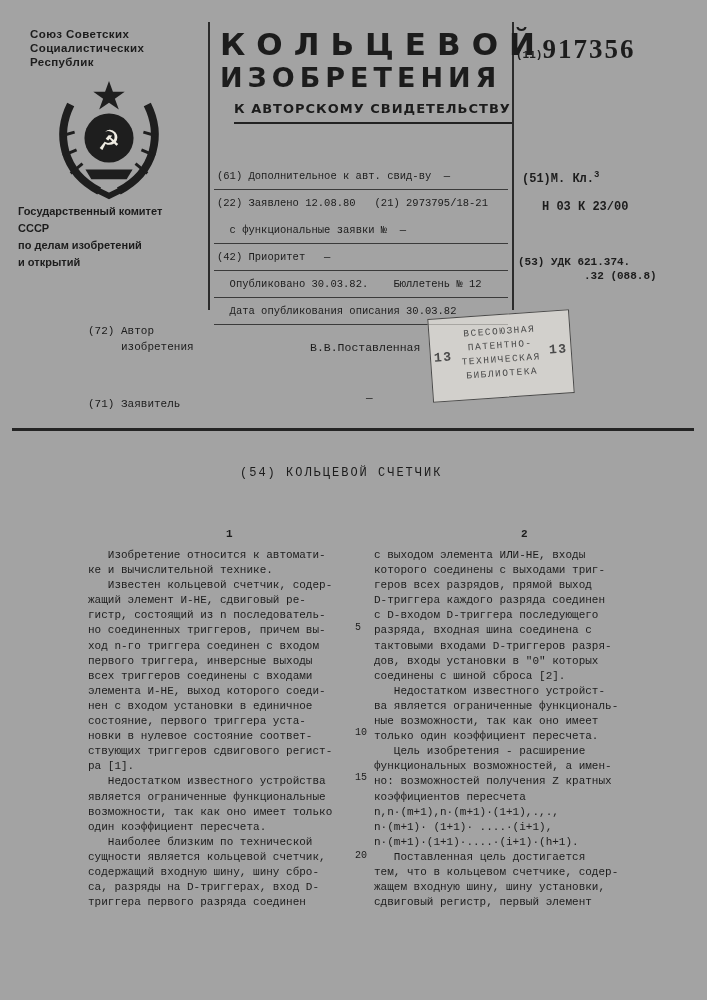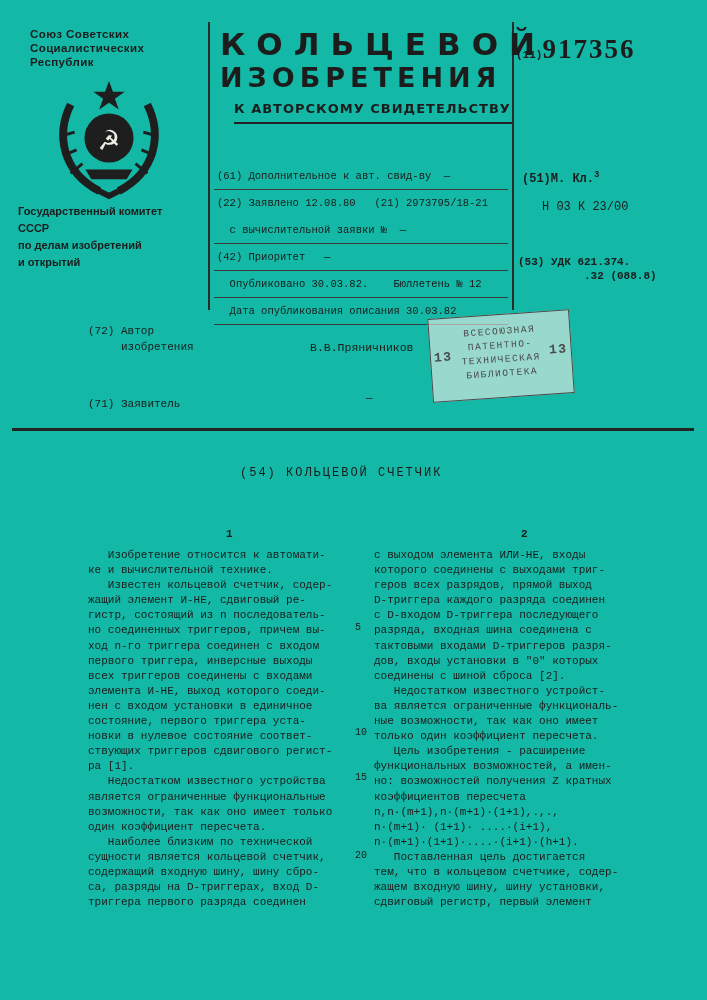--- a/index.html
+++ b/index.html
@@ -1,19 +1,19 @@
 <!DOCTYPE html>
 <html><head>
 <meta charset="utf-8">
 <style>
   * { margin:0; padding:0; box-sizing:border-box; }
   html,body { background:#f2efe8; }
   .page {
     position:relative; width:707px; height:1000px;
-    background:#14b8a6; color:#1c1c1c; overflow:hidden;
+    background:#a3a3a3; color:#1c1c1c; overflow:hidden;
     font-family:"Liberation Mono","DejaVu Sans Mono",monospace;
   }
   .pre { white-space:pre-wrap; }
 
   
   .union {
     position:absolute; left:30px; top:27px;
     font-family:"Liberation Sans","DejaVu Sans",sans-serif;
     font-weight:bold; font-size:11.5px; line-height:14px; letter-spacing:.4px;
   }
@@ -51,21 +51,21 @@
 
   
   .docnum { position:absolute; left:516px; top:34px; white-space:nowrap; }
   .docnum .lbl { font-size:11px; font-weight:bold; }
   .docnum .num {
     font-family:"Liberation Serif","DejaVu Serif",serif;
     font-weight:bold; font-size:27px; letter-spacing:2px;
   }
   .klass { position:absolute; left:522px; top:170px; font-size:12px; font-weight:bold; white-space:nowrap; }
   .klass sup { font-size:9px; }
-  .klass-val { position:absolute; left:542px; top:200px; font-size:12px; font-weight:normal; white-space:nowrap; }
+  .klass-val { position:absolute; left:542px; top:200px; font-size:12px; font-weight:bold; white-space:nowrap; }
   .udk { position:absolute; left:518px; top:255px; font-size:11px; font-weight:bold; line-height:14px; }
 
   
   .author-label { position:absolute; left:88px; top:323px; font-size:11px; line-height:16px; }
   .author-name  { position:absolute; left:310px; top:341px; font-size:11.5px; }
   .applicant    { position:absolute; left:88px; top:398px; font-size:11px; }
   .dash-mark    { position:absolute; left:366px; top:392px; font-size:11px; }
 
   
   .stamp {
@@ -130,39 +130,39 @@
   <div class="vline vline1"></div>
   <div class="vline vline2"></div>
 
   <div class="mast-title1">КОЛЬЦЕВОЙ</div>
   <div class="mast-title2">ИЗОБРЕТЕНИЯ</div>
   <div class="mast-sub">К АВТОРСКОМУ СВИДЕТЕЛЬСТВУ</div>
 
   <div class="fields">
     <div class="frow b pre">(61) Дополнительное к авт. свид-ву  —</div>
     <div class="frow pre">(22) Заявлено 12.08.80   (21) 2973795/18-21</div>
-    <div class="frow b pre">  с вычислительной заявки №  —</div>
+    <div class="frow b pre">  с функциональные заявки №  —</div>
     <div class="frow b pre">(42) Приоритет   —</div>
     <div class="frow b pre">  Опубликовано 30.03.82.    Бюллетень № 12</div>
     <div class="frow b pre">  Дата опубликования описания 30.03.82</div>
   </div>
 
   <div class="docnum">
     <span class="lbl">(11)</span><span class="num">917356</span>
   </div>
   <div class="klass">
     <span>(51)М. Кл.</span><sup>3</sup>
   </div>
   <div class="klass-val">Н 03 К 23/00</div>
   <div class="udk pre">(53) УДК 621.374.
           .32 (088.8)</div>
 
   <div class="author-label pre">(72) Автор
      изобретения</div>
-  <div class="author-name">В.В.Пряничников</div>
+  <div class="author-name">В.В.Поставленная</div>
   <div class="applicant">(71) Заявитель</div>
   <div class="dash-mark">—</div>
 
   <div class="stamp">
     <span class="stamp-num stamp-num-left">13</span>
     <div class="stamp-text pre">ВСЕСОЮЗНАЯ
 ПАТЕНТНО-
 ТЕХНИЧЕСКАЯ
 БИБЛИОТЕКА</div>
     <span class="stamp-num stamp-num-right">13</span>

